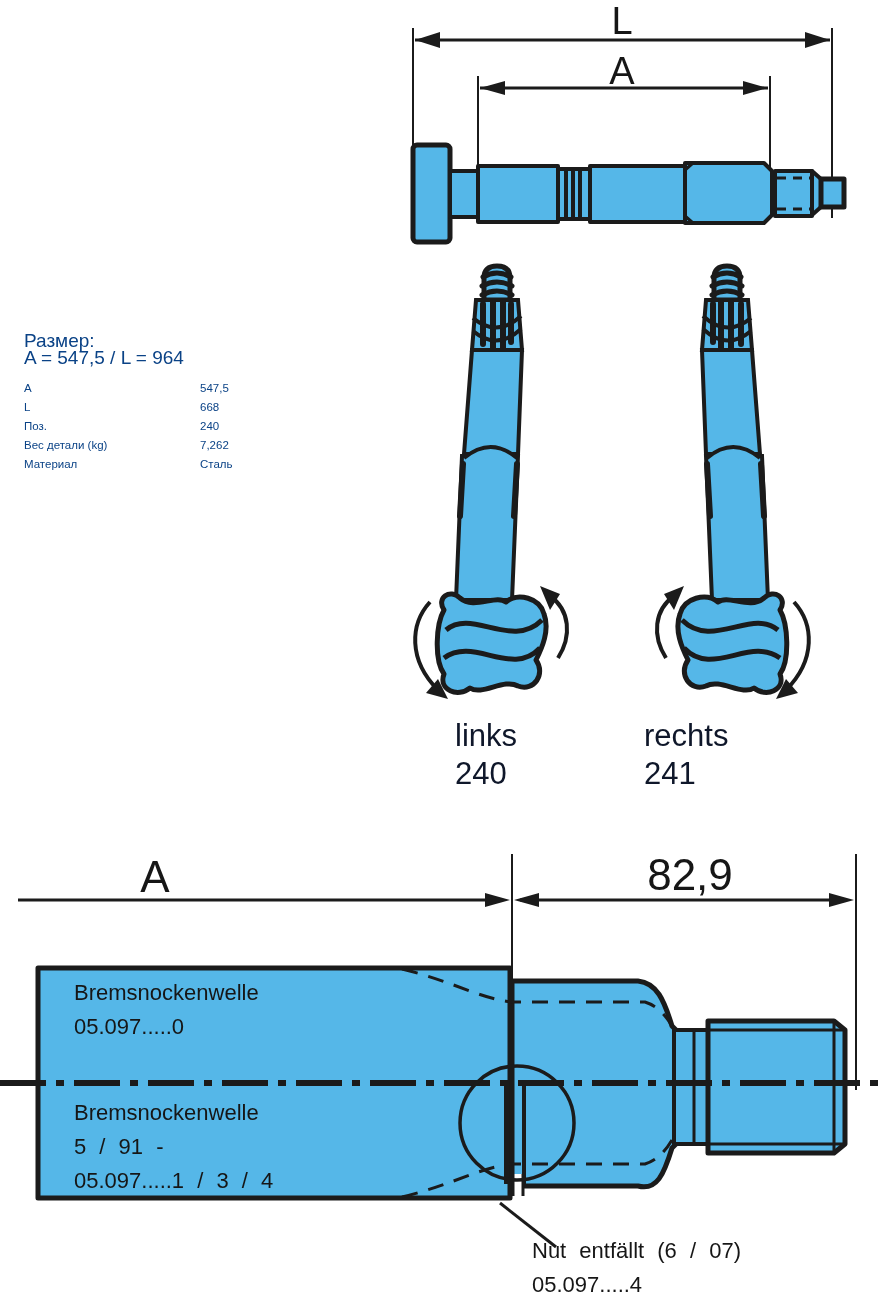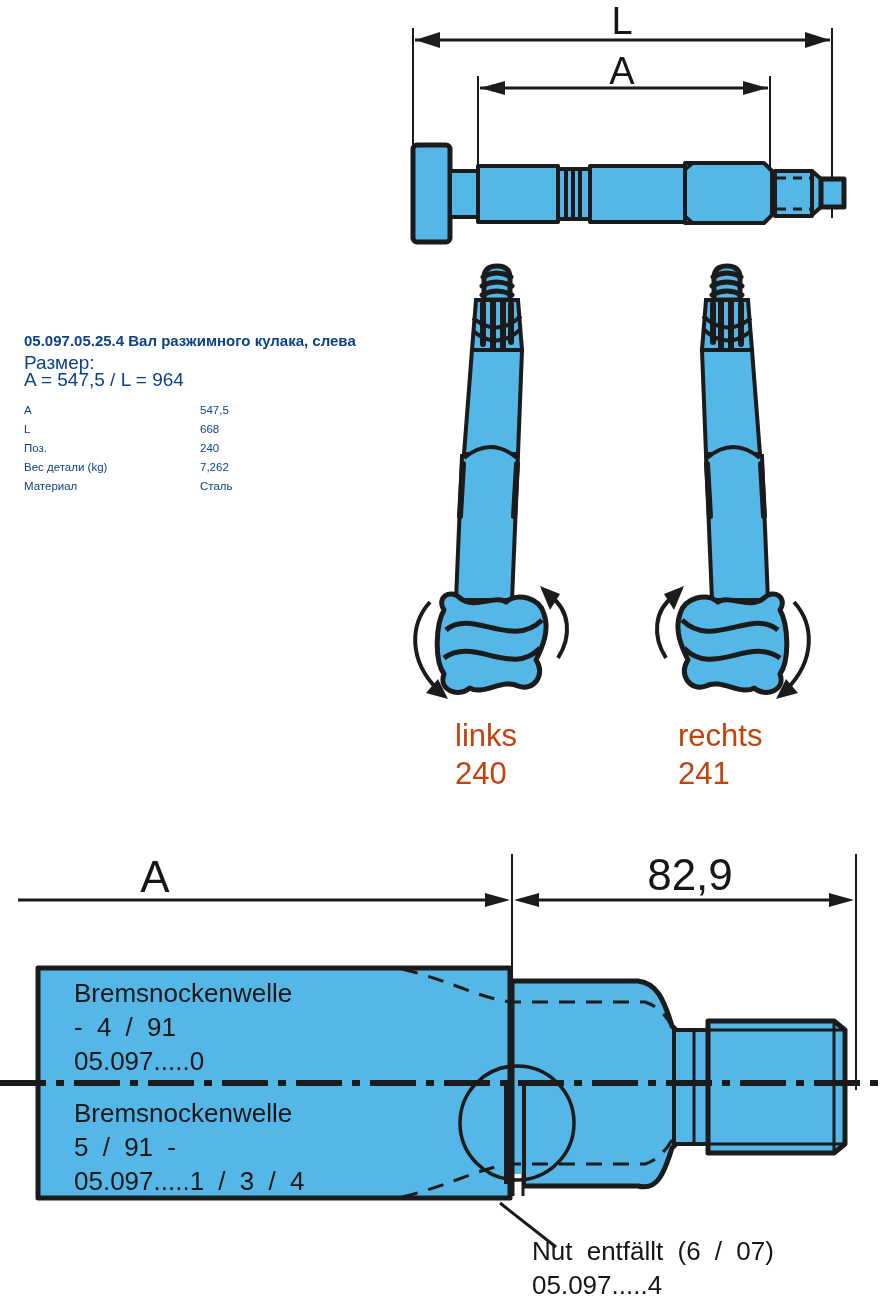--- a/index.html
+++ b/index.html
@@ -12,32 +12,31 @@
   .info-panel{left:24px;top:332px;width:410px;color:#0a4286}
   .info-title{font-size:15px;font-weight:bold;line-height:18px;margin-bottom:4px;white-space:nowrap}
   .info-line{font-size:19px;line-height:17px}
   .spec-table{margin-top:16px;border-collapse:collapse;font-size:11.5px;color:#0a4286}
   .spec-table td{padding:0 0 7px 0;vertical-align:top}
   .spec-table td.k{width:176px}
 
   
   .dim-label{font-size:38px;color:#161616;text-align:center;line-height:38px}
   .dim-label.big{font-size:44px;line-height:44px}
-  .shaft-label{font-size:31px;line-height:38px;color:#c2410c}
-  .part-note{font-size:26px;line-height:34px;color:#161616;word-spacing:7px;white-space:nowrap}
+  .shaft-label{font-size:31px;line-height:38px;color:#0f172a}
+  .part-note{font-size:22px;line-height:34px;color:#161616;word-spacing:7px;white-space:nowrap}
 
   svg{display:block}
 </style>
 </head>
 <body>
 
 <div class="page">
 
   <section class="abs info-panel">
-    <div class="info-title">05.097.05.25.4 Вал разжимного кулака, слева</div>
     <div class="info-line">Размер:</div>
     <div class="info-line">A = 547,5 / L = 964</div>
     <table class="spec-table">
       <tbody>
         <tr>
           <td class="k">A</td>
           <td class="v">547,5</td>
         </tr>
         <tr>
           <td class="k">L</td>
@@ -121,21 +120,21 @@
       </g>
     </defs>
     <use href="#camshaft-vertical"></use>
     <use href="#camshaft-vertical" transform="translate(424,0) scale(-1,1)"></use>
   </svg>
 
   <div class="abs shaft-label" style="left:455px;top:717px">
     <div>links</div>
     <div>240</div>
   </div>
-  <div class="abs shaft-label" style="left:678px;top:717px">
+  <div class="abs shaft-label" style="left:644px;top:717px">
     <div>rechts</div>
     <div>241</div>
   </div>
 
   <div class="abs dim-label big" style="left:125px;top:855px;width:60px">A</div>
   <div class="abs dim-label big" style="left:638px;top:853px;width:104px">82,9</div>
 
   <svg class="abs" style="left:0;top:840px" width="883" height="469" viewBox="0 0 883 469">
 
     <g stroke="#1b1b1b" fill="none">
@@ -173,21 +172,20 @@
     </g>
 
     <line x1="0" y1="243" x2="878" y2="243" stroke="#1b1b1b" stroke-width="6" stroke-dasharray="46 10 8 10"></line>
 
     <circle cx="517" cy="283" r="57" fill="none" stroke="#1b1b1b" stroke-width="3.5"></circle>
     <line x1="500" y1="363" x2="556" y2="407" stroke="#1b1b1b" stroke-width="3"></line>
   </svg>
 
   <div class="abs part-note" style="left:74px;top:976px">
     <div>Bremsnockenwelle</div>
-    <div>- 4 / 91</div>
     <div>05.097.....0</div>
   </div>
   <div class="abs part-note" style="left:74px;top:1096px">
     <div>Bremsnockenwelle</div>
     <div>5 / 91 -</div>
     <div>05.097.....1 / 3 / 4</div>
   </div>
 
   <div class="abs part-note" style="left:532px;top:1234px">
     <div>Nut entfällt (6 / 07)</div>

